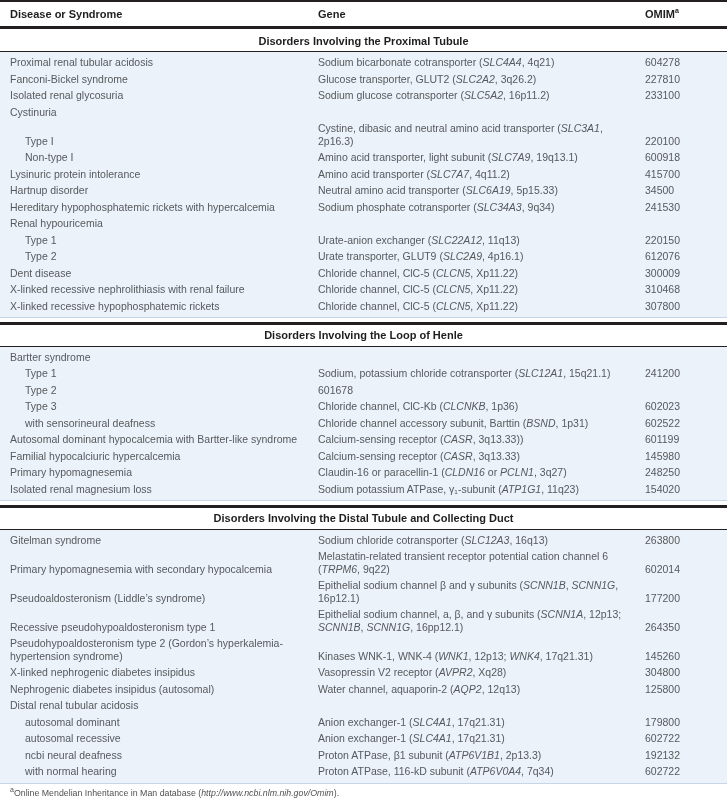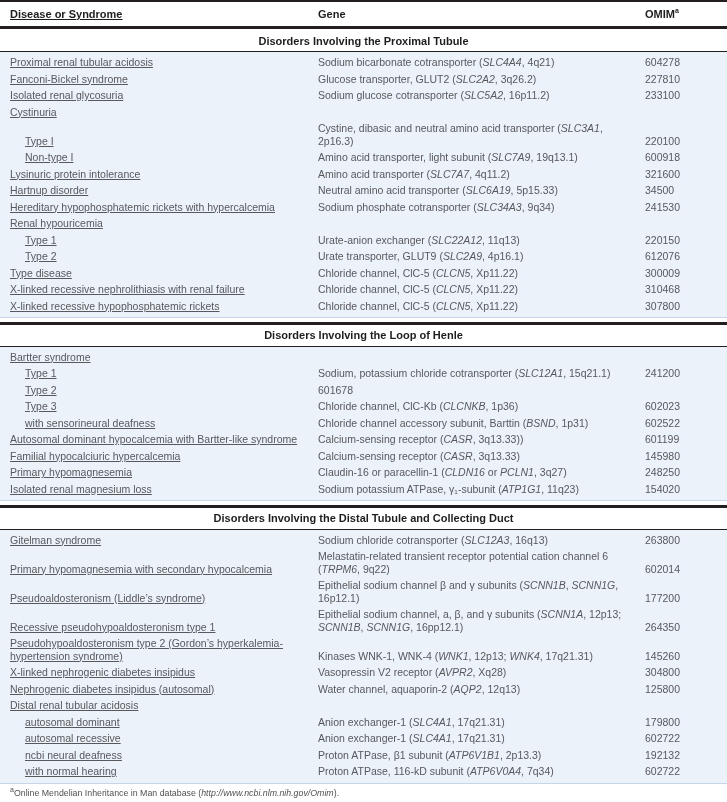--- a/index.html
+++ b/index.html
@@ -8,21 +8,21 @@
     background:#ffffff;
     font-family:"Liberation Sans","DejaVu Sans",sans-serif;
     font-size:10.5px; line-height:12.5px; color:#57595d;
   }
   .thead {
     display:flex; align-items:flex-start;
     border-top:2px solid #231f20; border-bottom:3px solid #231f20;
     padding:6px 0 5px; font-weight:bold; color:#1e1e20; font-size:11px;
     background:#ffffff;
   }
-  .c1 { flex:0 0 318px; box-sizing:border-box; padding-left:10px; padding-right:8px;text-decoration:underline; }
+  .c1 { flex:0 0 318px; box-sizing:border-box; padding-left:10px; padding-right:8px; }
   .c1.indent { padding-left:25px; }
   .c2 { flex:0 0 327px; box-sizing:border-box; padding-right:10px; }
   .c3 { flex:1 1 auto; box-sizing:border-box; padding-right:4px; }
   .section { margin-top:0; }
   .section-title {
     margin-top:4px;
     border-top:3px solid #231f20; border-bottom:1.5px solid #231f20;
     padding:4px 10px 4px 10px; font-weight:bold; color:#1e1e20; font-size:11px;
     background:#ffffff;
     text-align:center;
@@ -82,21 +82,21 @@
             <div class="c3">220100</div>
           </div>
           <div class="row">
             <div class="c1 indent">Non-type I</div>
             <div class="c2">Amino acid transporter, light subunit (<i>SLC7A9</i>, 19q13.1)</div>
             <div class="c3">600918</div>
           </div>
           <div class="row">
             <div class="c1">Lysinuric protein intolerance</div>
             <div class="c2">Amino acid transporter (<i>SLC7A7</i>, 4q11.2)</div>
-            <div class="c3">321600</div>
+            <div class="c3">415700</div>
           </div>
           <div class="row">
             <div class="c1">Hartnup disorder</div>
             <div class="c2">Neutral amino acid transporter (<i>SLC6A19</i>, 5p15.33)</div>
             <div class="c3">34500</div>
           </div>
           <div class="row">
             <div class="c1">Hereditary hypophosphatemic rickets with hypercalcemia</div>
             <div class="c2">Sodium phosphate cotransporter (<i>SLC34A3</i>, 9q34)</div>
             <div class="c3">241530</div>
@@ -110,21 +110,21 @@
             <div class="c1 indent">Type 1</div>
             <div class="c2">Urate-anion exchanger (<i>SLC22A12</i>, 11q13)</div>
             <div class="c3">220150</div>
           </div>
           <div class="row">
             <div class="c1 indent">Type 2</div>
             <div class="c2">Urate transporter, GLUT9 (<i>SLC2A9</i>, 4p16.1)</div>
             <div class="c3">612076</div>
           </div>
           <div class="row">
-            <div class="c1">Type disease</div>
+            <div class="c1">Dent disease</div>
             <div class="c2">Chloride channel, ClC-5 (<i>CLCN5</i>, Xp11.22)</div>
             <div class="c3">300009</div>
           </div>
           <div class="row">
             <div class="c1">X-linked recessive nephrolithiasis with renal failure</div>
             <div class="c2">Chloride channel, ClC-5 (<i>CLCN5</i>, Xp11.22)</div>
             <div class="c3">310468</div>
           </div>
           <div class="row">
             <div class="c1">X-linked recessive hypophosphatemic rickets</div>

